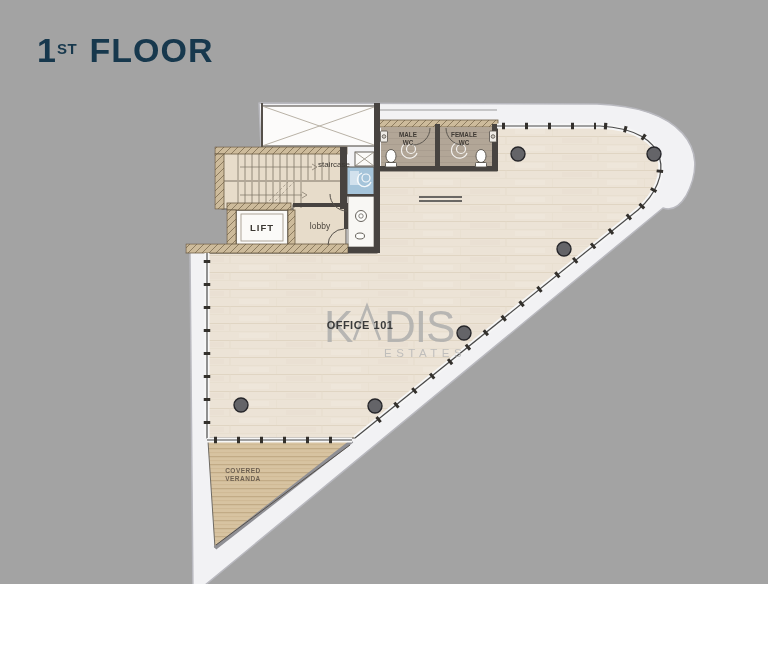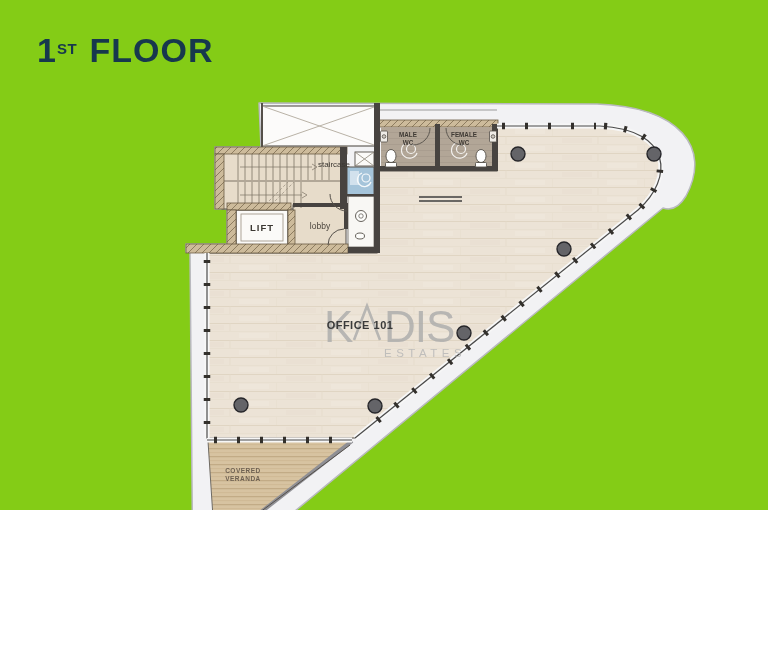--- a/index.html
+++ b/index.html
@@ -1,16 +1,16 @@
 <!DOCTYPE html>
 <html><head>
 <meta charset="utf-8">
 <style>
   html,body{margin:0;padding:0;background:#ffffff;}
-  .stage{position:relative;width:768px;height:510px;background:#84cc16;overflow:hidden;
+  .stage{position:relative;width:768px;height:584px;background:#a3a3a3;overflow:hidden;
          font-family:"Liberation Sans",sans-serif;}
   .title{position:absolute;left:37px;top:10px;color:#17384d;font-weight:bold;
          font-size:34px;letter-spacing:1px;line-height:1;}
   .title sup{font-size:15px;letter-spacing:.5px;vertical-align:8px;margin-right:2px;}
   svg text{font-family:"Liberation Sans",sans-serif;}
 </style>
 </head>
 <body>
 
 <div class="stage">

